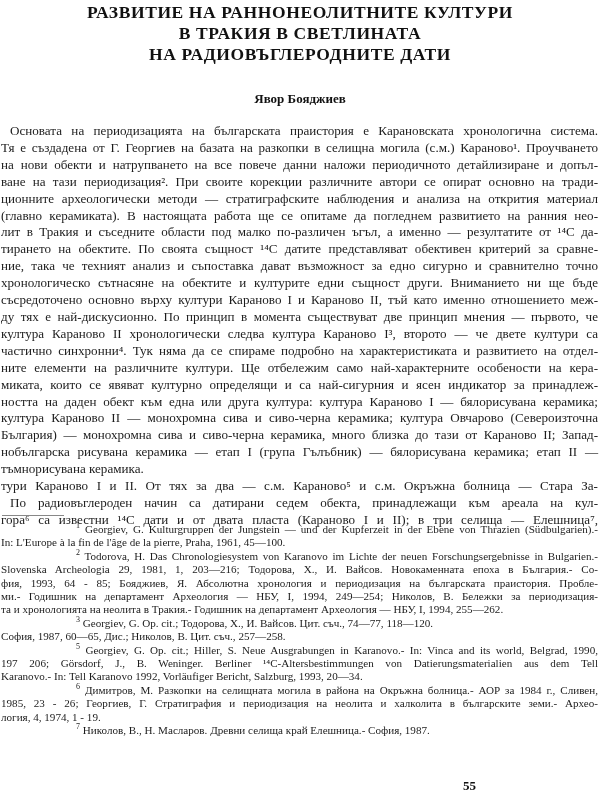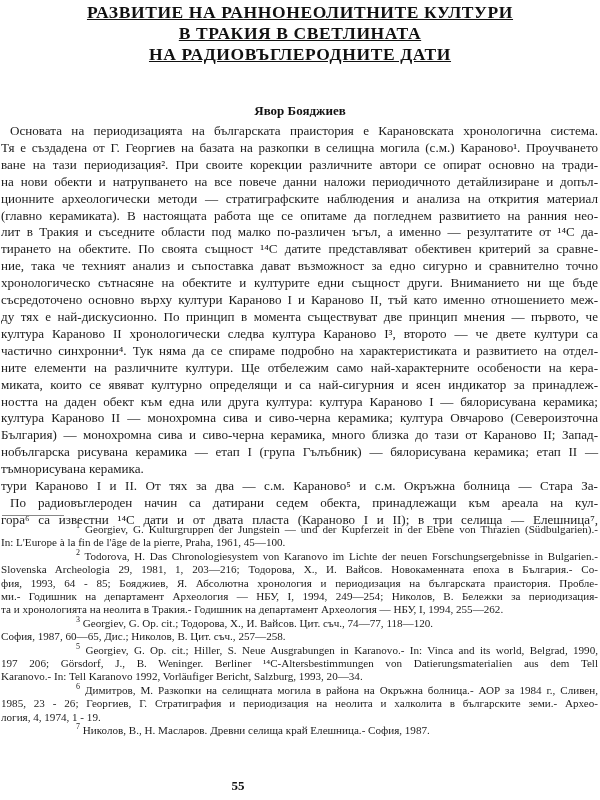--- a/index.html
+++ b/index.html
@@ -1,56 +1,56 @@
 <!DOCTYPE html>
 <html><head>
 <meta charset="utf-8">
 <style>
   html, body { margin: 0; padding: 0; background: #ffffff; }
   body { width: 600px; height: 800px; overflow: hidden; position: relative;
          font-family: "Liberation Serif", "DejaVu Serif", serif; color: #1a1a1a; }
   .page { position: absolute; left: 0; top: 0; width: 600px; height: 800px; }
   .title { position: absolute; left: 0; top: 2px; width: 600px; text-align: center;
-           font-weight: bold; font-size: 17.5px; line-height: 21px; letter-spacing: 0.6px; color: #111; text-decoration: underline; }
+           font-weight: bold; font-size: 17.5px; line-height: 21px; letter-spacing: 0.6px; color: #111; }
   .title div { white-space: nowrap; }
   .author { position: absolute; left: 0; top: 91px; width: 600px; text-align: center;
-            font-weight: bold; font-size: 13px; color: #111; margin-top: 12px; }
+            font-weight: bold; font-size: 13px; color: #111; }
   .body { position: absolute; left: 1px; top: 123px; width: 597px;
           font-size: 13.1px; line-height: 16.9px; text-align: justify; color: #1c1c1c; }
   .body .ln { display: block; text-align-last: justify; white-space: nowrap; }
   .body .ln.last { text-align-last: left; }
   .body .ln.ind { padding-left: 9px; }
   sup { font-size: 8px; line-height: 0; vertical-align: 5px; }
   .rule { position: absolute; left: 2px; top: 515px; width: 62px; height: 1px; background: #888; }
   .notes { position: absolute; left: 1px; top: 523px; width: 597px;
            font-size: 11.1px; line-height: 13.4px; color: #1c1c1c; }
   .notes .ln { display: block; white-space: nowrap; text-align-last: justify; }
   .notes .ln.last { text-align-last: left; }
   .notes .ln.ind { padding-left: 27px; margin-left: 48px; }
-  .pagenum { position: absolute; left: 0; top: 778px; width: 476px; text-align: center;
+  .pagenum { position: absolute; left: 0; top: 778px; width: 476px; text-align: right;
              font-size: 13px; font-weight: bold; color: #111; }
 </style>
 </head>
 <body>
 
 <div class="page">
 
   <div class="title">
     <div>РАЗВИТИЕ НА РАННОНЕОЛИТНИТЕ КУЛТУРИ</div>
     <div>В ТРАКИЯ В СВЕТЛИНАТА</div>
     <div>НА РАДИОВЪГЛЕРОДНИТЕ ДАТИ</div>
   </div>
 
   <div class="author">Явор Бояджиев</div>
 
   <div class="body">
     <span class="ln ind">Основата на периодизацията на българската праистория е Карановската хронологична система.</span>
     <span class="ln">Тя е създадена от Г. Георгиев на базата на разкопки в селищна могила (с.м.) Караново¹. Проучването</span>
+    <span class="ln">на нови обекти и натрупването на все повече данни наложи периодичното детайлизиране и допъл-</span>
     <span class="ln">ване на тази периодизация². При своите корекции различните автори се опират основно на тради-</span>
-    <span class="ln">на нови обекти и натрупването на все повече данни наложи периодичното детайлизиране и допъл-</span>
     <span class="ln">ционните археологически методи — стратиграфските наблюдения и анализа на открития материал</span>
     <span class="ln">(главно керамиката). В настоящата работа ще се опитаме да погледнем развитието на ранния нео-</span>
     <span class="ln">лит в Тракия и съседните области под малко по-различен ъгъл, а именно — резултатите от ¹⁴C да-</span>
     <span class="ln">тирането на обектите. По своята същност ¹⁴C датите представляват обективен критерий за сравне-</span>
     <span class="ln">ние, така че техният анализ и съпоставка дават възможност за едно сигурно и сравнително точно</span>
     <span class="ln">хронологическо сътнасяне на обектите и културите едни същност други. Вниманието ни ще бъде</span>
     <span class="ln">съсредоточено основно върху култури Караново I и Караново II, тъй като именно отношението меж-</span>
     <span class="ln">ду тях е най-дискусионно. По принцип в момента съществуват две принцип мнения — първото, че</span>
     <span class="ln">култура Караново II хронологически следва култура Караново I³, второто — че двете култури са</span>
     <span class="ln">частично синхронни⁴. Тук няма да се спираме подробно на характеристиката и развитието на отдел-</span>

